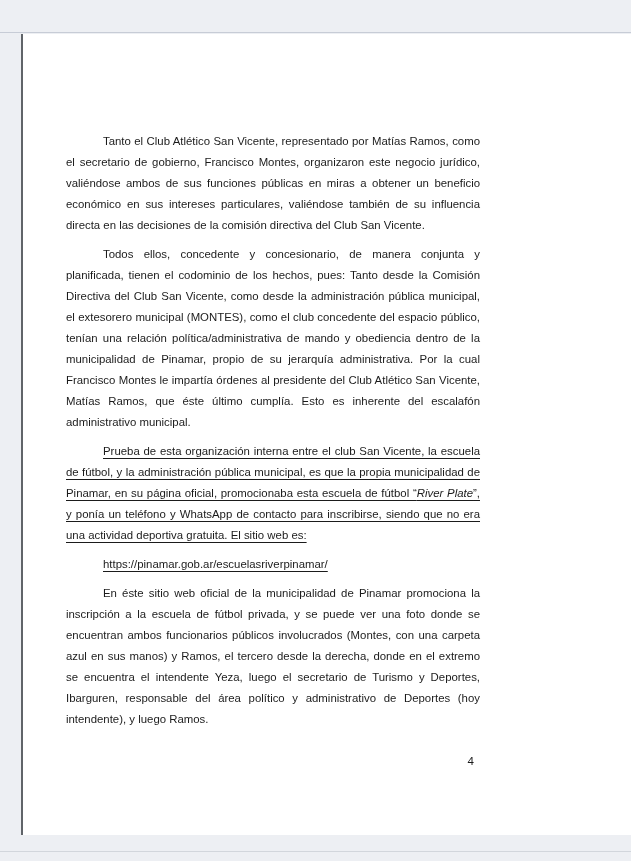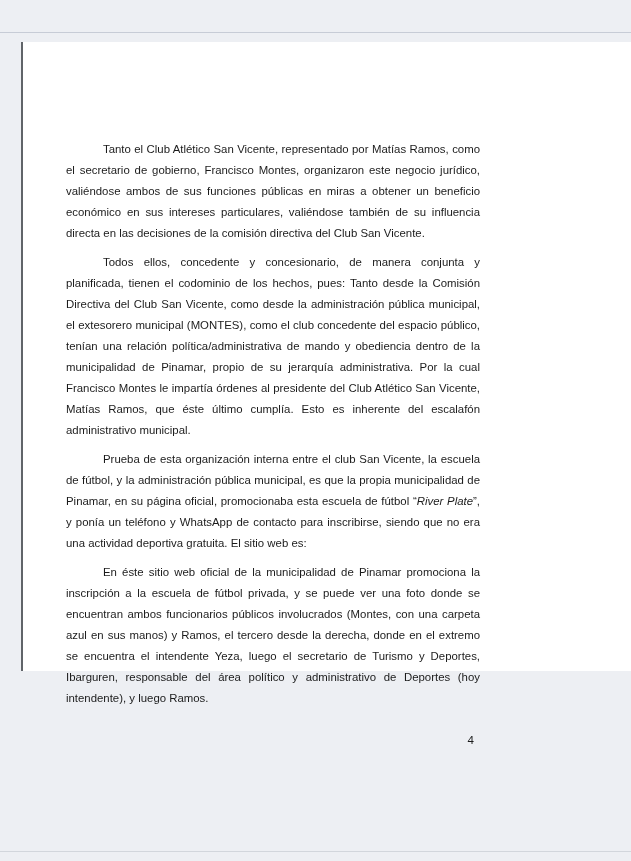--- a/index.html
+++ b/index.html
@@ -23,39 +23,40 @@
     background: #edeff3;
     border-top: 1px solid #d2d6dc;
     box-sizing: border-box;
   }
   .left-strip {
     position: absolute; left: 0; top: 33px;
     width: 21px; height: 818px;
     background: #edeff3;
   }
   .page {
-    position: absolute; left: 21px; top: 42px;
-    width: 610px; height: 629px;
+    position: absolute; left: 21px; top: 34px;
+    width: 610px; height: 801px;
     background: #ffffff;
     border-left: 2px solid #606469;
     box-sizing: border-box;
   }
   .content {
     padding: 97px 151px 0 43px;
     color: #1b1b1b;
   }
   p.doc {
     margin: 0 0 8px 0;
     font-size: 11.4px;
     line-height: 21px;
     text-align: justify;
     text-indent: 37px;
     color: #1b1b1b;
   }
   .underline-para {
+    text-decoration: underline;
     text-decoration-thickness: 1px;
     text-underline-offset: 3px;
   }
   .bold { font-weight: normal; }
   .italic { font-style: italic; }
   .link-line {
     margin: 12px 0 8px 0;
     font-size: 11.6px;
     line-height: 21px;
     text-indent: 0;
@@ -85,20 +86,21 @@
 
 <div class="page">
   <div class="content">
 
     <p class="doc">Tanto el Club Atlético San Vicente, representado por Matías Ramos, como el secretario de gobierno, Francisco Montes, organizaron este negocio jurídico, valiéndose ambos de sus funciones públicas en miras a obtener un beneficio económico en sus intereses particulares, valiéndose también de su influencia directa en las decisiones de la comisión directiva del Club San Vicente.</p>
 
     <p class="doc"><span>Todos ellos, </span><span class="bold">concedente</span><span> y </span><span class="bold">concesionario,</span><span> de manera conjunta y planificada, tienen el codominio de los hechos, pues: Tanto desde la Comisión Directiva del Club San Vicente, como desde la administración pública municipal, el extesorero municipal (MONTES), como el club concedente del espacio público, tenían una relación política/administrativa de mando y obediencia dentro de la municipalidad de Pinamar, propio de su jerarquía administrativa. Por la cual Francisco Montes le impartía órdenes al presidente del Club Atlético San Vicente, Matías Ramos, que éste último cumplía. Esto es inherente del escalafón administrativo municipal.</span></p>
 
     <p class="doc underline-para"><span>Prueba de esta organización interna entre el club San Vicente, la escuela de fútbol, y la administración pública municipal, es que la propia municipalidad de Pinamar, en su página oficial, promocionaba esta escuela de fútbol “</span><span class="italic">River Plate</span><span>”, y ponía un teléfono y WhatsApp de contacto para inscribirse, siendo que no era una actividad deportiva gratuita. El sitio web es:</span></p>
 
+    <p class="doc link-line"><a class="doc-link">https://pinamar.gob.ar/escuelasriverpinamar/</a></p>
 
     <p class="doc">En éste sitio web oficial de la municipalidad de Pinamar promociona la inscripción a la escuela de fútbol privada, y se puede ver una foto donde se encuentran ambos funcionarios públicos involucrados (Montes, con una carpeta azul en sus manos) y Ramos, el tercero desde la derecha, donde en el extremo se encuentra el intendente Yeza, luego el secretario de Turismo y Deportes, Ibarguren, responsable del área político y administrativo de Deportes (hoy intendente), y luego Ramos.</p>
 
     <div class="footer">4</div>
 
   </div>
 </div>
 
 <div class="bottom-strip"></div>
 

